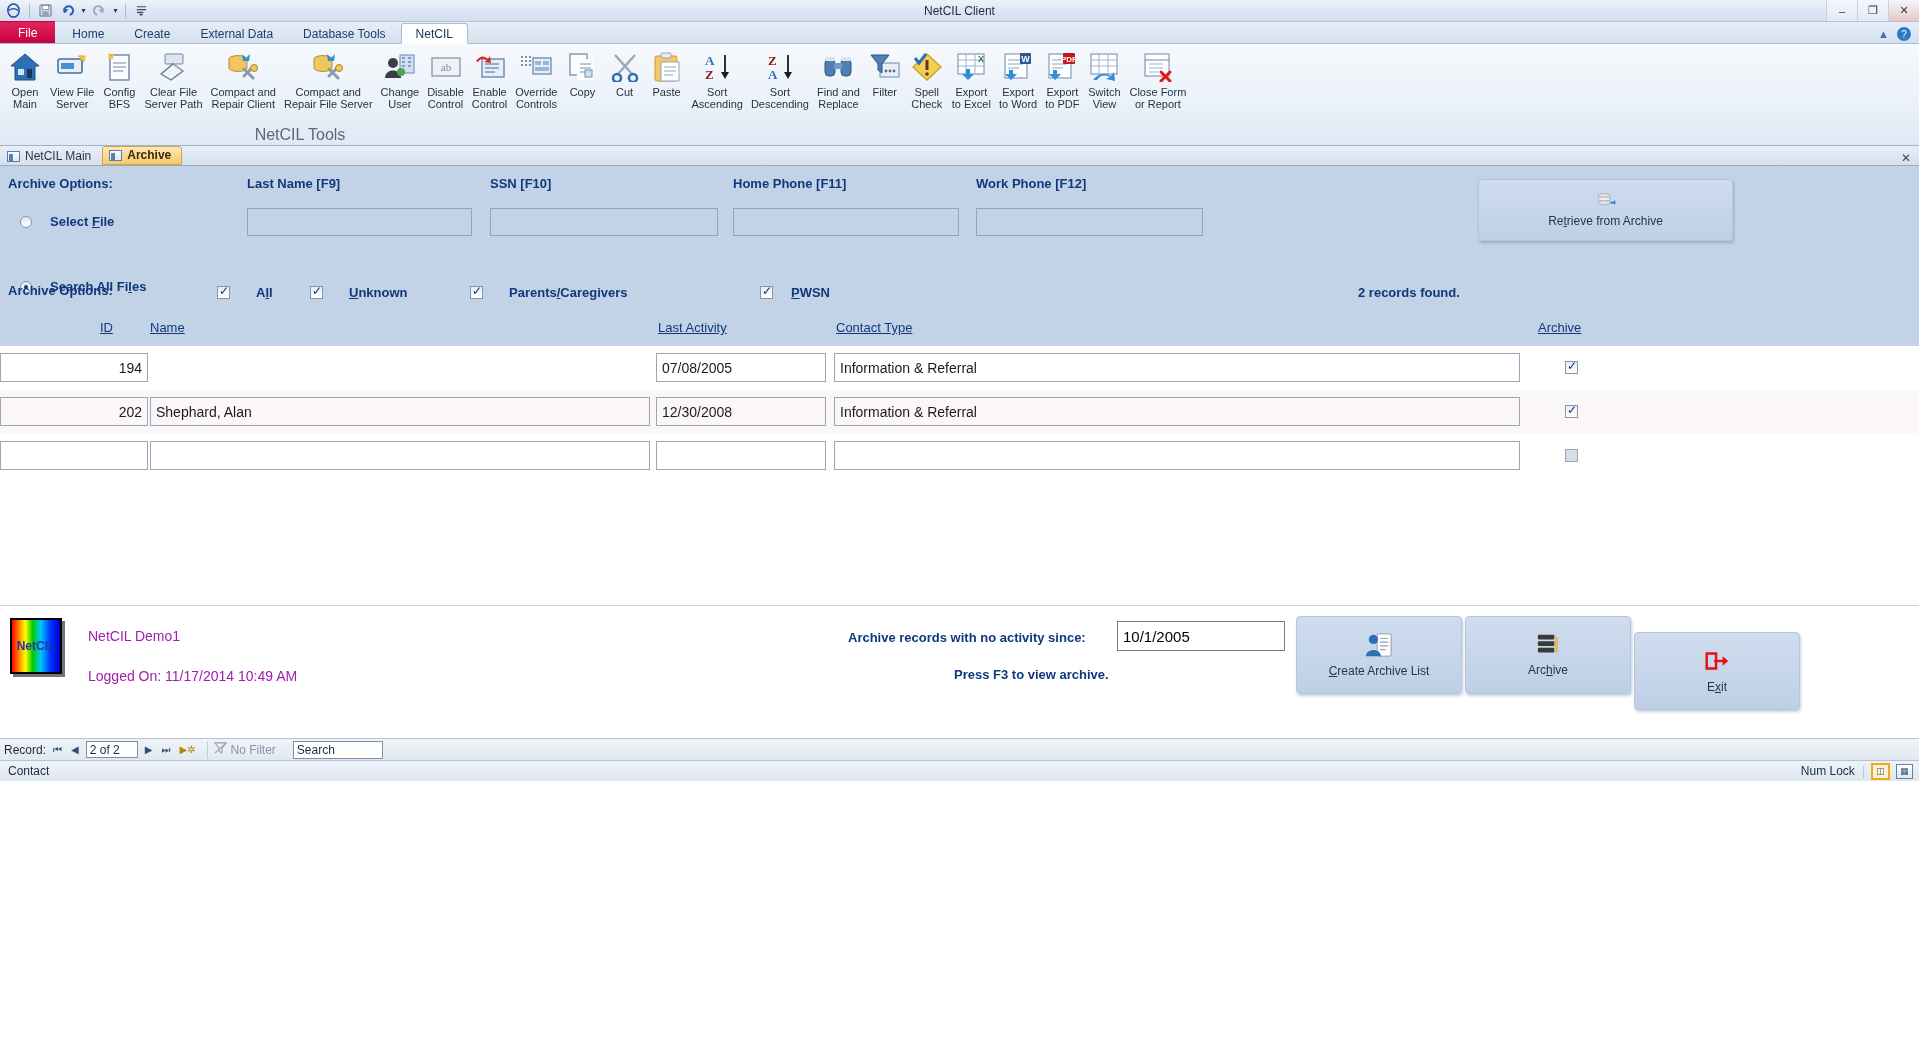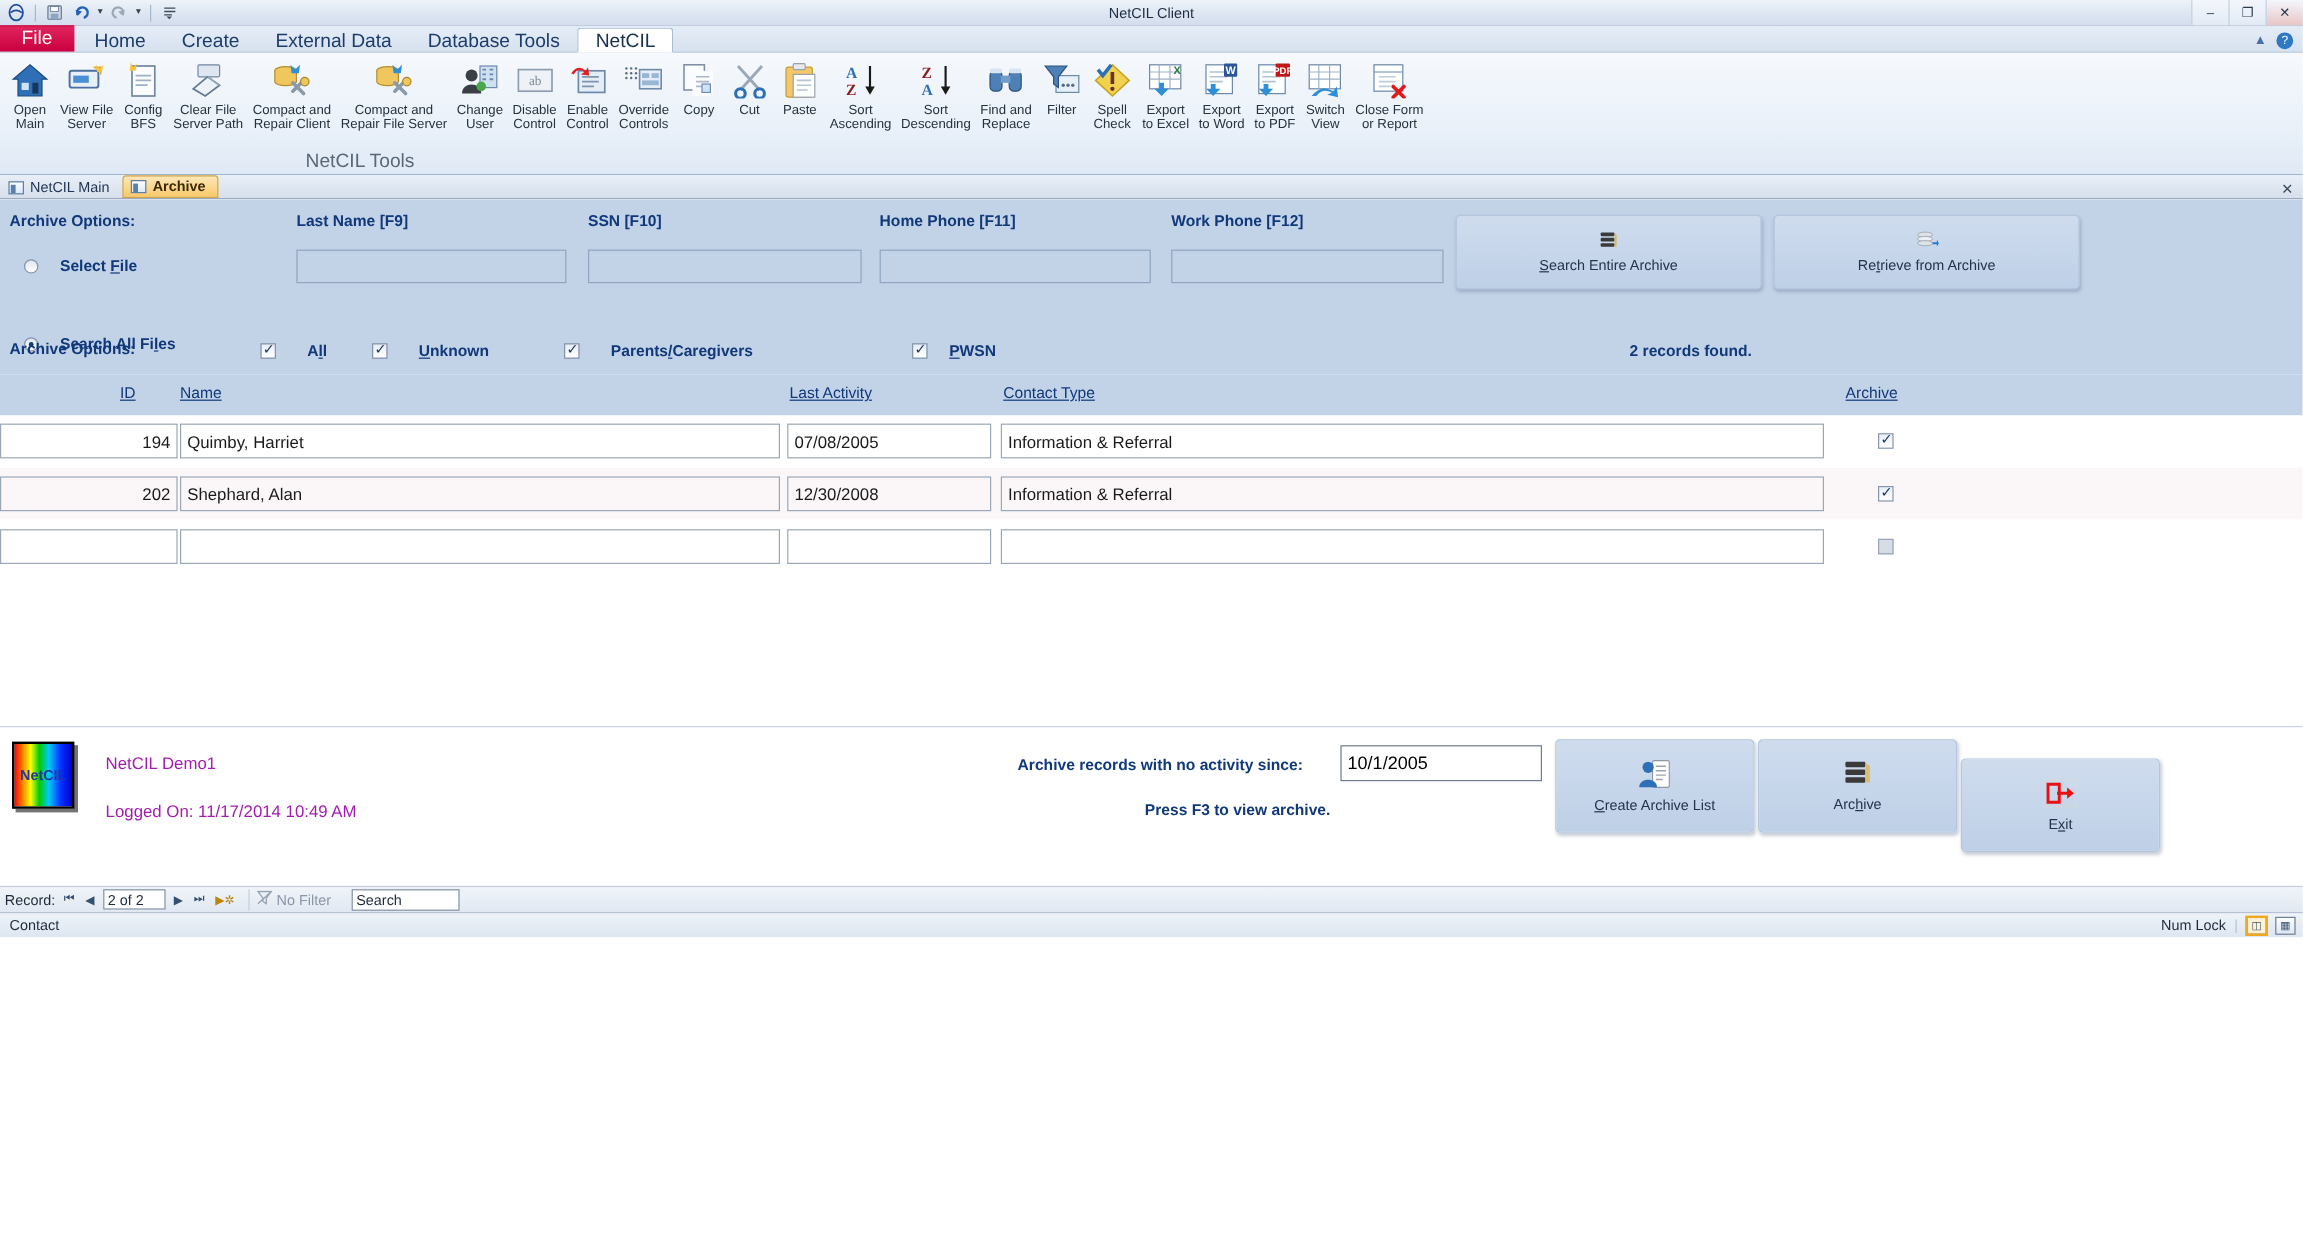--- a/index.html
+++ b/index.html
@@ -57,21 +57,21 @@
     background: linear-gradient(to bottom,#e5edf7,#d6e1ef);
     border-bottom: 1px solid #a8bcd4;
     display: flex; align-items: flex-end;
     padding-left: 0px;
     position: relative;
     flex: none;
   }
   .tab {
     height: 21px; line-height: 21px;
     padding: 0 14px;
-    font-size: 16px; color: #1c3d6b;
+    font-size: 12px; color: #1c3d6b;
     border: 1px solid transparent;
     border-bottom: none;
     position: relative; top: 1px;
   }
   .tab.file {
     background: linear-gradient(to bottom,#e0245e,#c9003f);
     color: #ffffff; font-weight: normal;
     padding: 0 17px; margin-right: 2px;
     height: 22px; line-height: 22px; top: 0;
   }
@@ -699,31 +699,20 @@
 
       <div style="position:absolute;left:490px;top:10px;" class="lbl-blue">SSN [F10]</div>
       <input class="tfield" style="position: absolute; left: 490px; top: 42px; width: 228px;" type="text" value="">
 
       <div style="position:absolute;left:733px;top:10px;" class="lbl-blue">Home Phone [F11]</div>
       <input class="tfield" style="position: absolute; left: 733px; top: 42px; width: 226px;" type="text" value="">
 
       <div style="position:absolute;left:976px;top:10px;" class="lbl-blue">Work Phone [F12]</div>
       <input class="tfield" style="position: absolute; left: 976px; top: 42px; width: 227px;" type="text" value="">
 
-      <div class="bigbtn" style="position:absolute;left:1213px;top:13px;width:255px;height:62px;">
-        <span class="bb-ico">
-          <svg width="18" height="16" viewBox="0 0 20 18">
-            <rect x="2" y="2" width="13" height="3.4" rx="1" fill="#3a3a3a"></rect>
-            <rect x="2" y="7" width="13" height="3.4" rx="1" fill="#3a3a3a"></rect>
-            <rect x="2" y="12" width="13" height="3.4" rx="1" fill="#3a3a3a"></rect>
-            <path d="M15 2.6 L17 4 L17 15 L15 15.6 Z" fill="#d6b96a"></path>
-          </svg>
-        </span>
-        <span><span class="u">S</span>earch Entire Archive</span>
-      </div>
 
       <div class="bigbtn" style="position:absolute;left:1478px;top:13px;width:255px;height:62px;">
         <span class="bb-ico">
           <svg width="20" height="16" viewBox="0 0 22 18">
             <ellipse cx="9" cy="4" rx="7" ry="2.4" fill="#dfe3e8" stroke="#9aa3ad" stroke-width="0.8"></ellipse>
             <ellipse cx="9" cy="8" rx="7" ry="2.4" fill="#eceff3" stroke="#9aa3ad" stroke-width="0.8"></ellipse>
             <ellipse cx="9" cy="12" rx="7" ry="2.4" fill="#dfe3e8" stroke="#9aa3ad" stroke-width="0.8"></ellipse>
             <path d="M16 11 L20 11 L20 8.5 L22 12 L20 15 L20 13 L16 13 Z" fill="#1e7fd6"></path>
           </svg>
         </span>
@@ -756,21 +745,20 @@
       <div class="th" style="left:100px;">ID</div>
       <div class="th" style="left:150px;">Name</div>
       <div class="th" style="left:658px;">Last Activity</div>
       <div class="th" style="left:836px;">Contact Type</div>
       <div class="th" style="left:1538px;">Archive</div>
     </div>
 
     <div id="table-rows">
         <div class="row" style="top: 180px;">
           <div class="cell num" style="left: 0px; width: 148px;">194</div>
-          <div class="cell " style="left: 150px; width: 500px;">Quimby, Harriet</div>
           <div class="cell " style="left: 656px; width: 170px;">07/08/2005</div>
           <div class="cell " style="left: 834px; width: 686px;">Information &amp; Referral</div>
           <span class="cbx on" style="position: absolute; left: 1565px;"></span>
         </div>
         <div class="row" style="top: 224px; background: rgb(251, 247, 248);">
           <div class="cell num alt" style="left: 0px; width: 148px;">202</div>
           <div class="cell  alt" style="left: 150px; width: 500px;">Shephard, Alan</div>
           <div class="cell  alt" style="left: 656px; width: 170px;">12/30/2008</div>
           <div class="cell  alt" style="left: 834px; width: 686px;">Information &amp; Referral</div>
           <span class="cbx on" style="position: absolute; left: 1565px;"></span>

